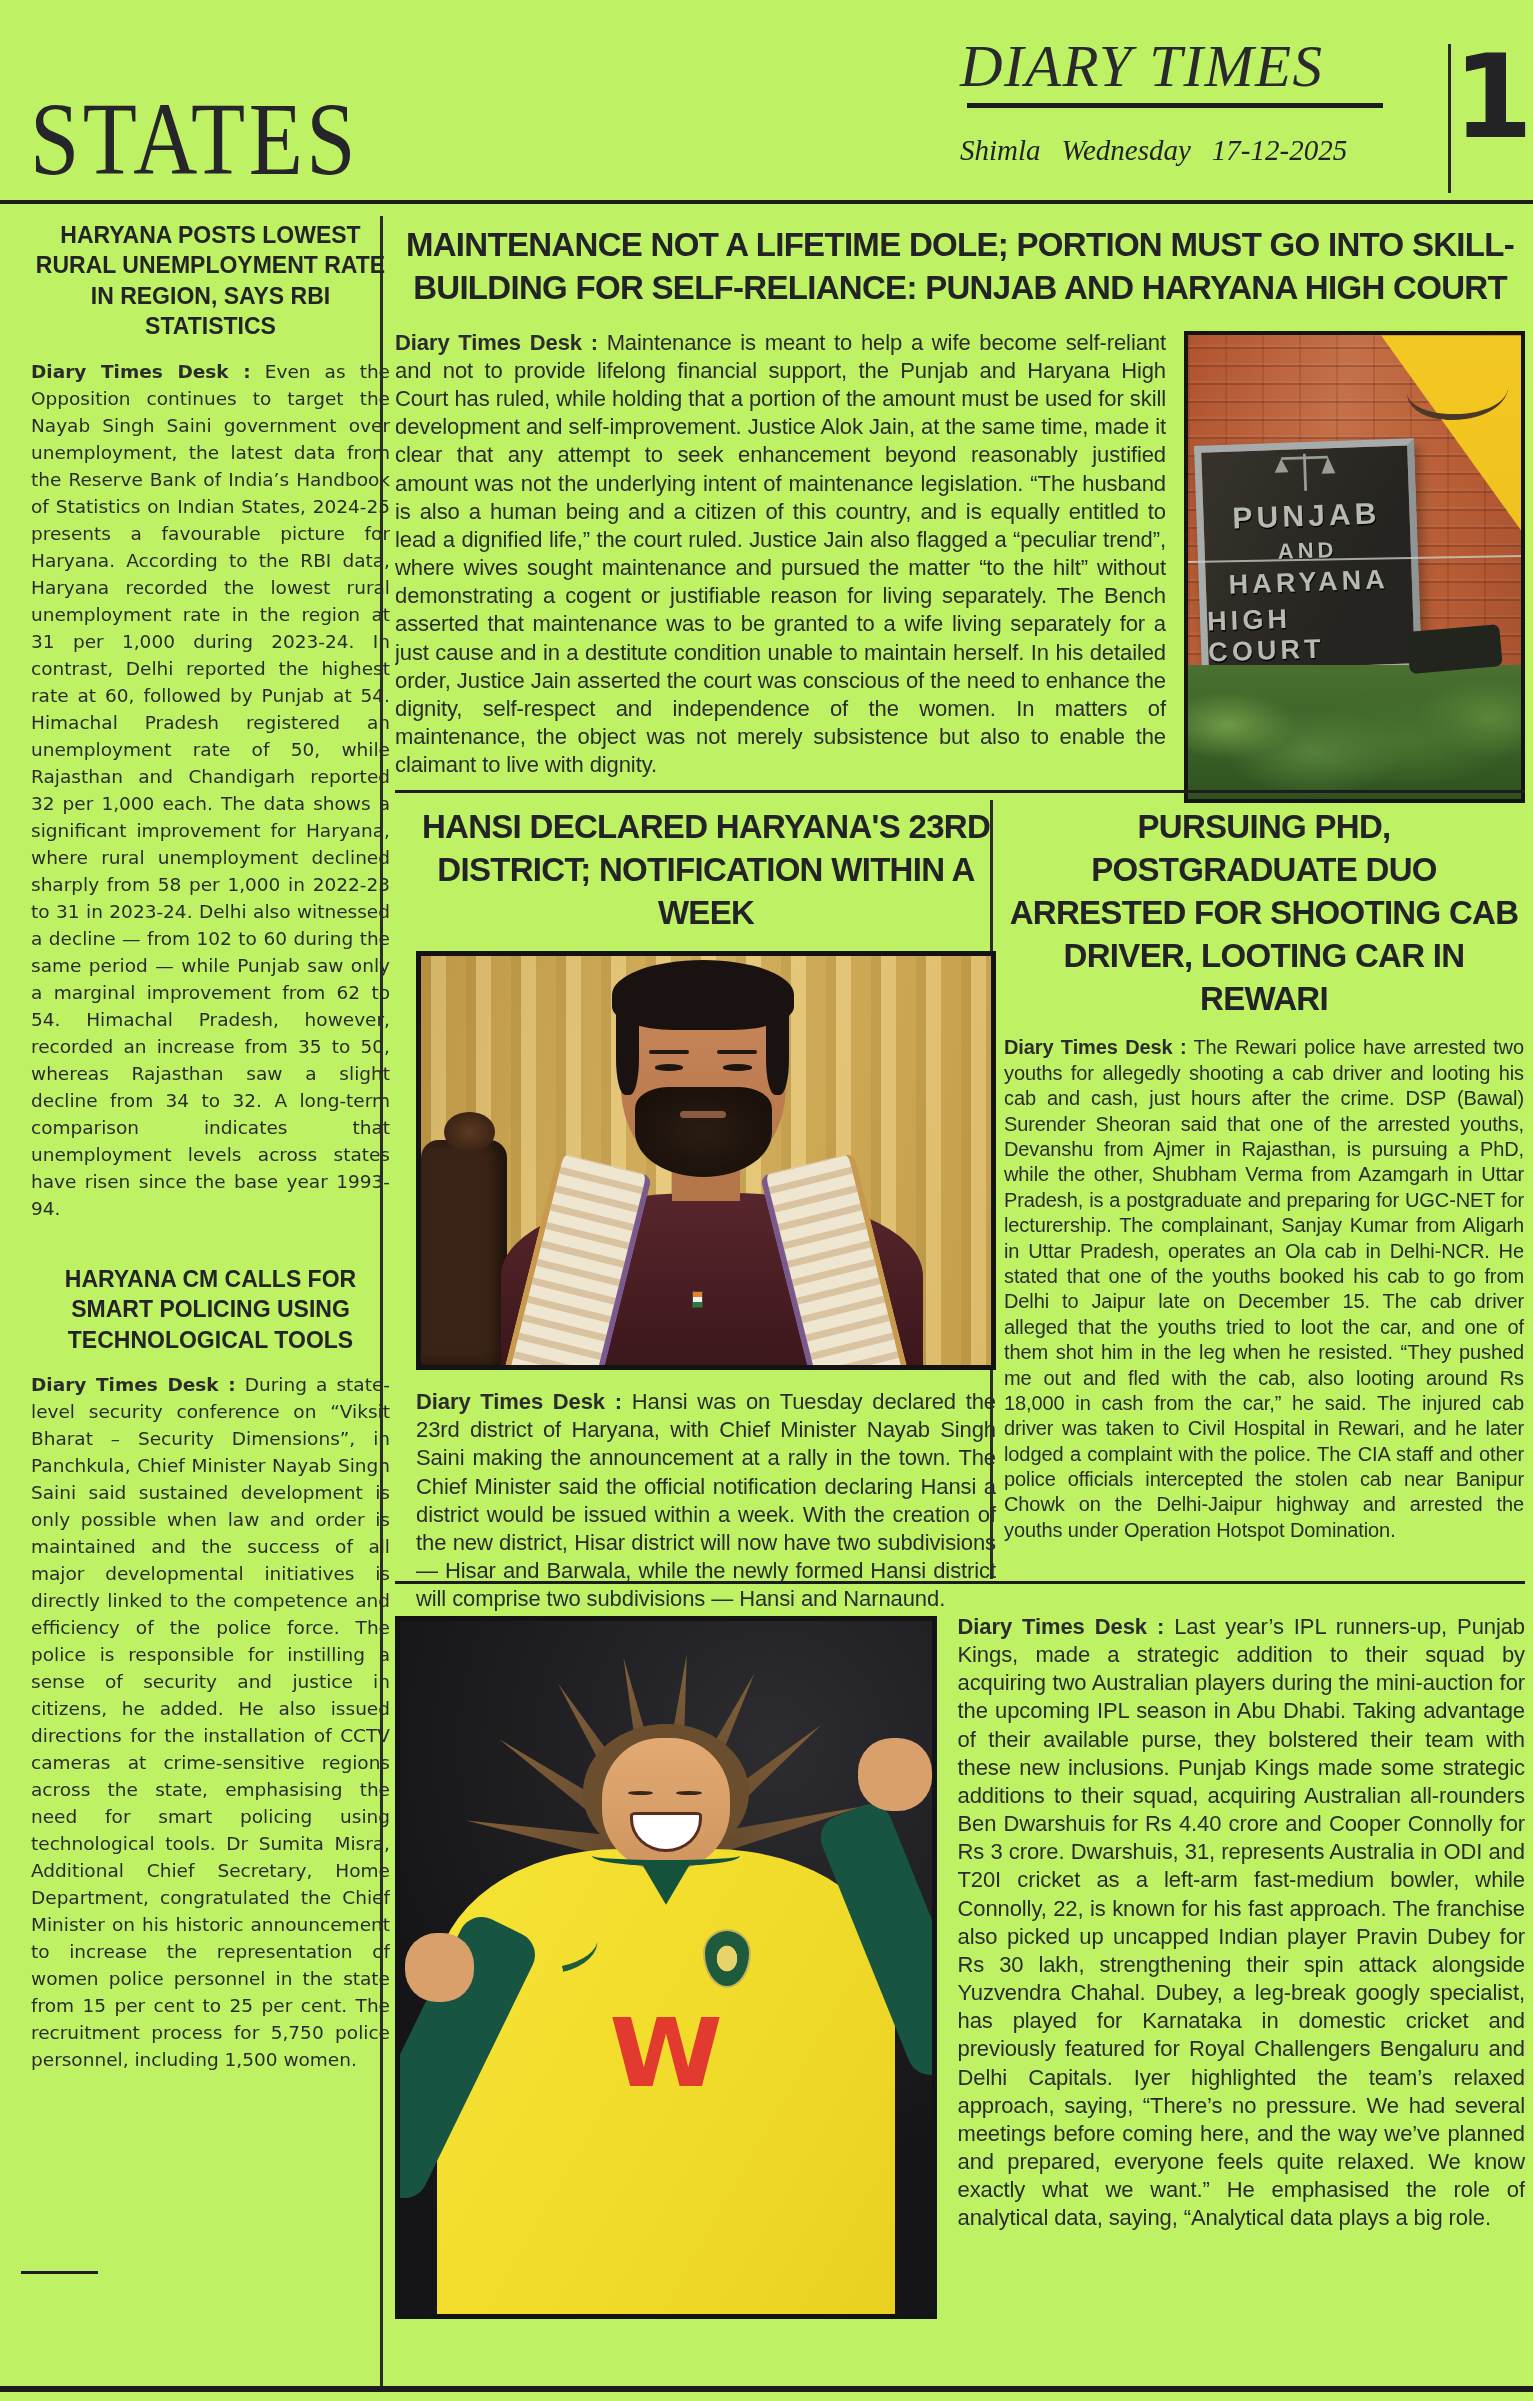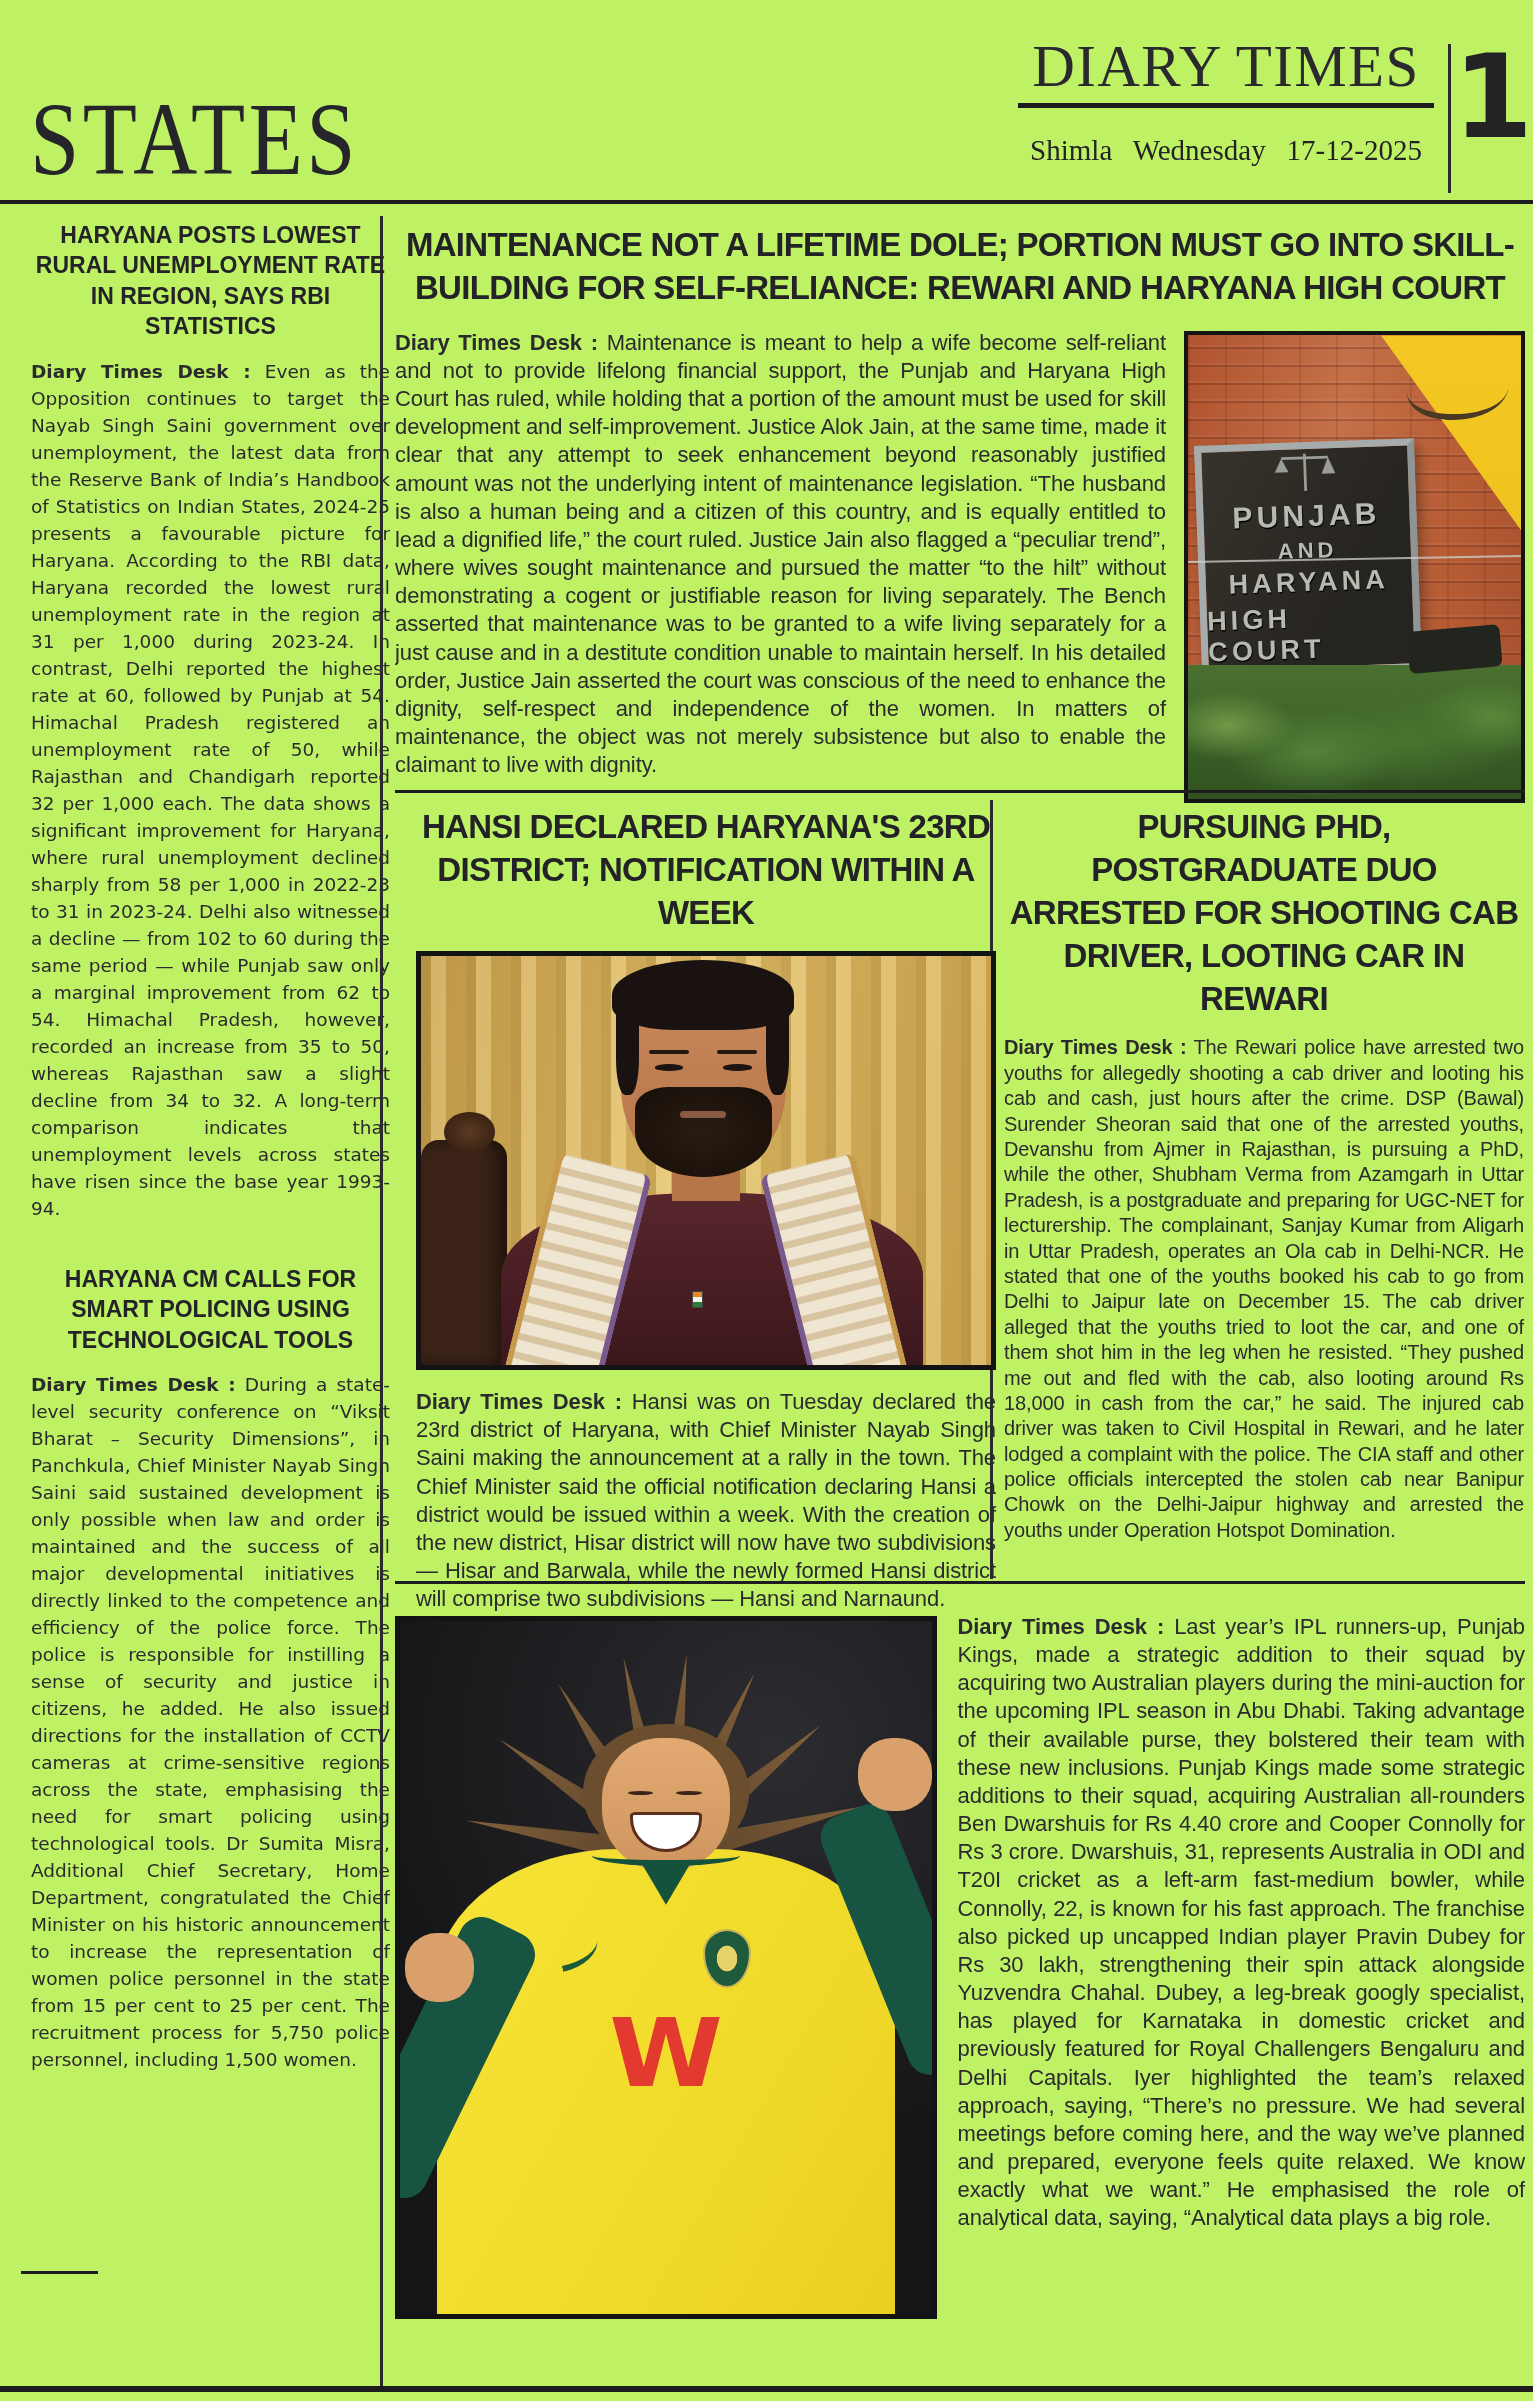--- a/index.html
+++ b/index.html
@@ -2,21 +2,21 @@
 <html style="font-size:11px"><head>
 <meta charset="utf-8">
 <style>
   html,body{margin:0;padding:0;background:#e8e8e6;}
   .page{position:relative;width:1533px;height:2401px;background:#bef264;color:#222225;
         font-family:"Liberation Sans",sans-serif;overflow:hidden;}
 
   
   .section-title{position:absolute;left:30px;top:88px;font-family:"Liberation Serif",serif;
         font-size:103px;line-height:1;letter-spacing:4.1px;color:#26262a;transform:scaleX(.86);transform-origin:left top;}
-  .masthead-block{position:absolute;left:1011px;top:36px;width:430px;text-align:center;}
+  .masthead-block{position:absolute;left:960px;top:36px;width:430px;font-style:italic;}
   .masthead{font-family:"Liberation Serif",serif;font-size:59px;line-height:1.05;letter-spacing:1.4px;color:#2a2a2e;}
   .masthead-rule{height:4.1px;background:#1c1c1e;margin:5.5px 6.8px 0 6.8px;}
   .dateline{margin-top:26px;font-family:"Liberation Serif",serif;font-size:29px;word-spacing:13.7px;color:#232326;}
   .header-vbar{position:absolute;left:1448px;top:44px;width:3.4px;height:149px;background:#2a2a2c;}
   .page-number{position:absolute;left:1453px;top:30px;width:73px;text-align:center;
         font-family:"DejaVu Sans",sans-serif;font-size:115px;font-weight:800;letter-spacing:-5.5px;color:#232326;}
 
   
   .hrule{position:absolute;background:#1d1d1f;}
   #rule-header{left:0;top:200px;width:1533px;height:4.1px;}
@@ -175,21 +175,21 @@
       <h2 class="col-headline">HARYANA POSTS LOWEST RURAL UNEMPLOYMENT RATE IN REGION, SAYS RBI STATISTICS</h2>
       <p class="col-body"><b class="desk">Diary Times Desk :</b> <span>Even as the Opposition continues to target the Nayab Singh Saini government over unemployment, the latest data from the Reserve Bank of India’s Handbook of Statistics on Indian States, 2024-25 presents a favourable picture for Haryana. According to the RBI data, Haryana recorded the lowest rural unemployment rate in the region at 31 per 1,000 during 2023-24. In contrast, Delhi reported the highest rate at 60, followed by Punjab at 54. Himachal Pradesh registered an unemployment rate of 50, while Rajasthan and Chandigarh reported 32 per 1,000 each. The data shows a significant improvement for Haryana, where rural unemployment declined sharply from 58 per 1,000 in 2022-23 to 31 in 2023-24. Delhi also witnessed a decline — from 102 to 60 during the same period — while Punjab saw only a marginal improvement from 62 to 54. Himachal Pradesh, however, recorded an increase from 35 to 50, whereas Rajasthan saw a slight decline from 34 to 32. A long-term comparison indicates that unemployment levels across states have risen since the base year 1993-94.</span></p>
     </article>
     <article class="article2">
       <h2 class="col-headline">HARYANA CM CALLS FOR SMART POLICING USING TECHNOLOGICAL TOOLS</h2>
       <p class="col-body"><b class="desk">Diary Times Desk :</b> <span>During a state-level security conference on “Viksit Bharat – Security Dimensions”, in Panchkula, Chief Minister Nayab Singh Saini said sustained development is only possible when law and order is maintained and the success of all major developmental initiatives is directly linked to the competence and efficiency of the police force. The police is responsible for instilling a sense of security and justice in citizens, he added. He also issued directions for the installation of CCTV cameras at crime-sensitive regions across the state, emphasising the need for smart policing using technological tools. Dr Sumita Misra, Additional Chief Secretary, Home Department, congratulated the Chief Minister on his historic announcement to increase the representation of women police personnel in the state from 15 per cent to 25 per cent. The recruitment process for 5,750 police personnel, including 1,500 women.</span></p>
     </article>
   </aside>
 
   <section class="maintenance">
-    <h1 class="head-xl">MAINTENANCE NOT A LIFETIME DOLE; PORTION MUST GO INTO SKILL-BUILDING FOR SELF-RELIANCE: REWARI AND HARYANA HIGH COURT</h1>
+    <h1 class="head-xl">MAINTENANCE NOT A LIFETIME DOLE; PORTION MUST GO INTO SKILL-BUILDING FOR SELF-RELIANCE: PUNJAB AND HARYANA HIGH COURT</h1>
     <div class="content">
       <div class="hc-photo">
         <div class="hc-brick"></div>
         <div class="hc-yellow"></div>
         <div class="hc-pipe"></div>
         <div class="hc-ledge"></div>
         <div class="hc-plaque">
           <svg width="66" height="44" viewBox="0 0 96 64">
             <line x1="48" y1="4" x2="48" y2="58" stroke="#9a9c96" stroke-width="4"></line>
             <line x1="14" y1="10" x2="82" y2="10" stroke="#9a9c96" stroke-width="4"></line>

